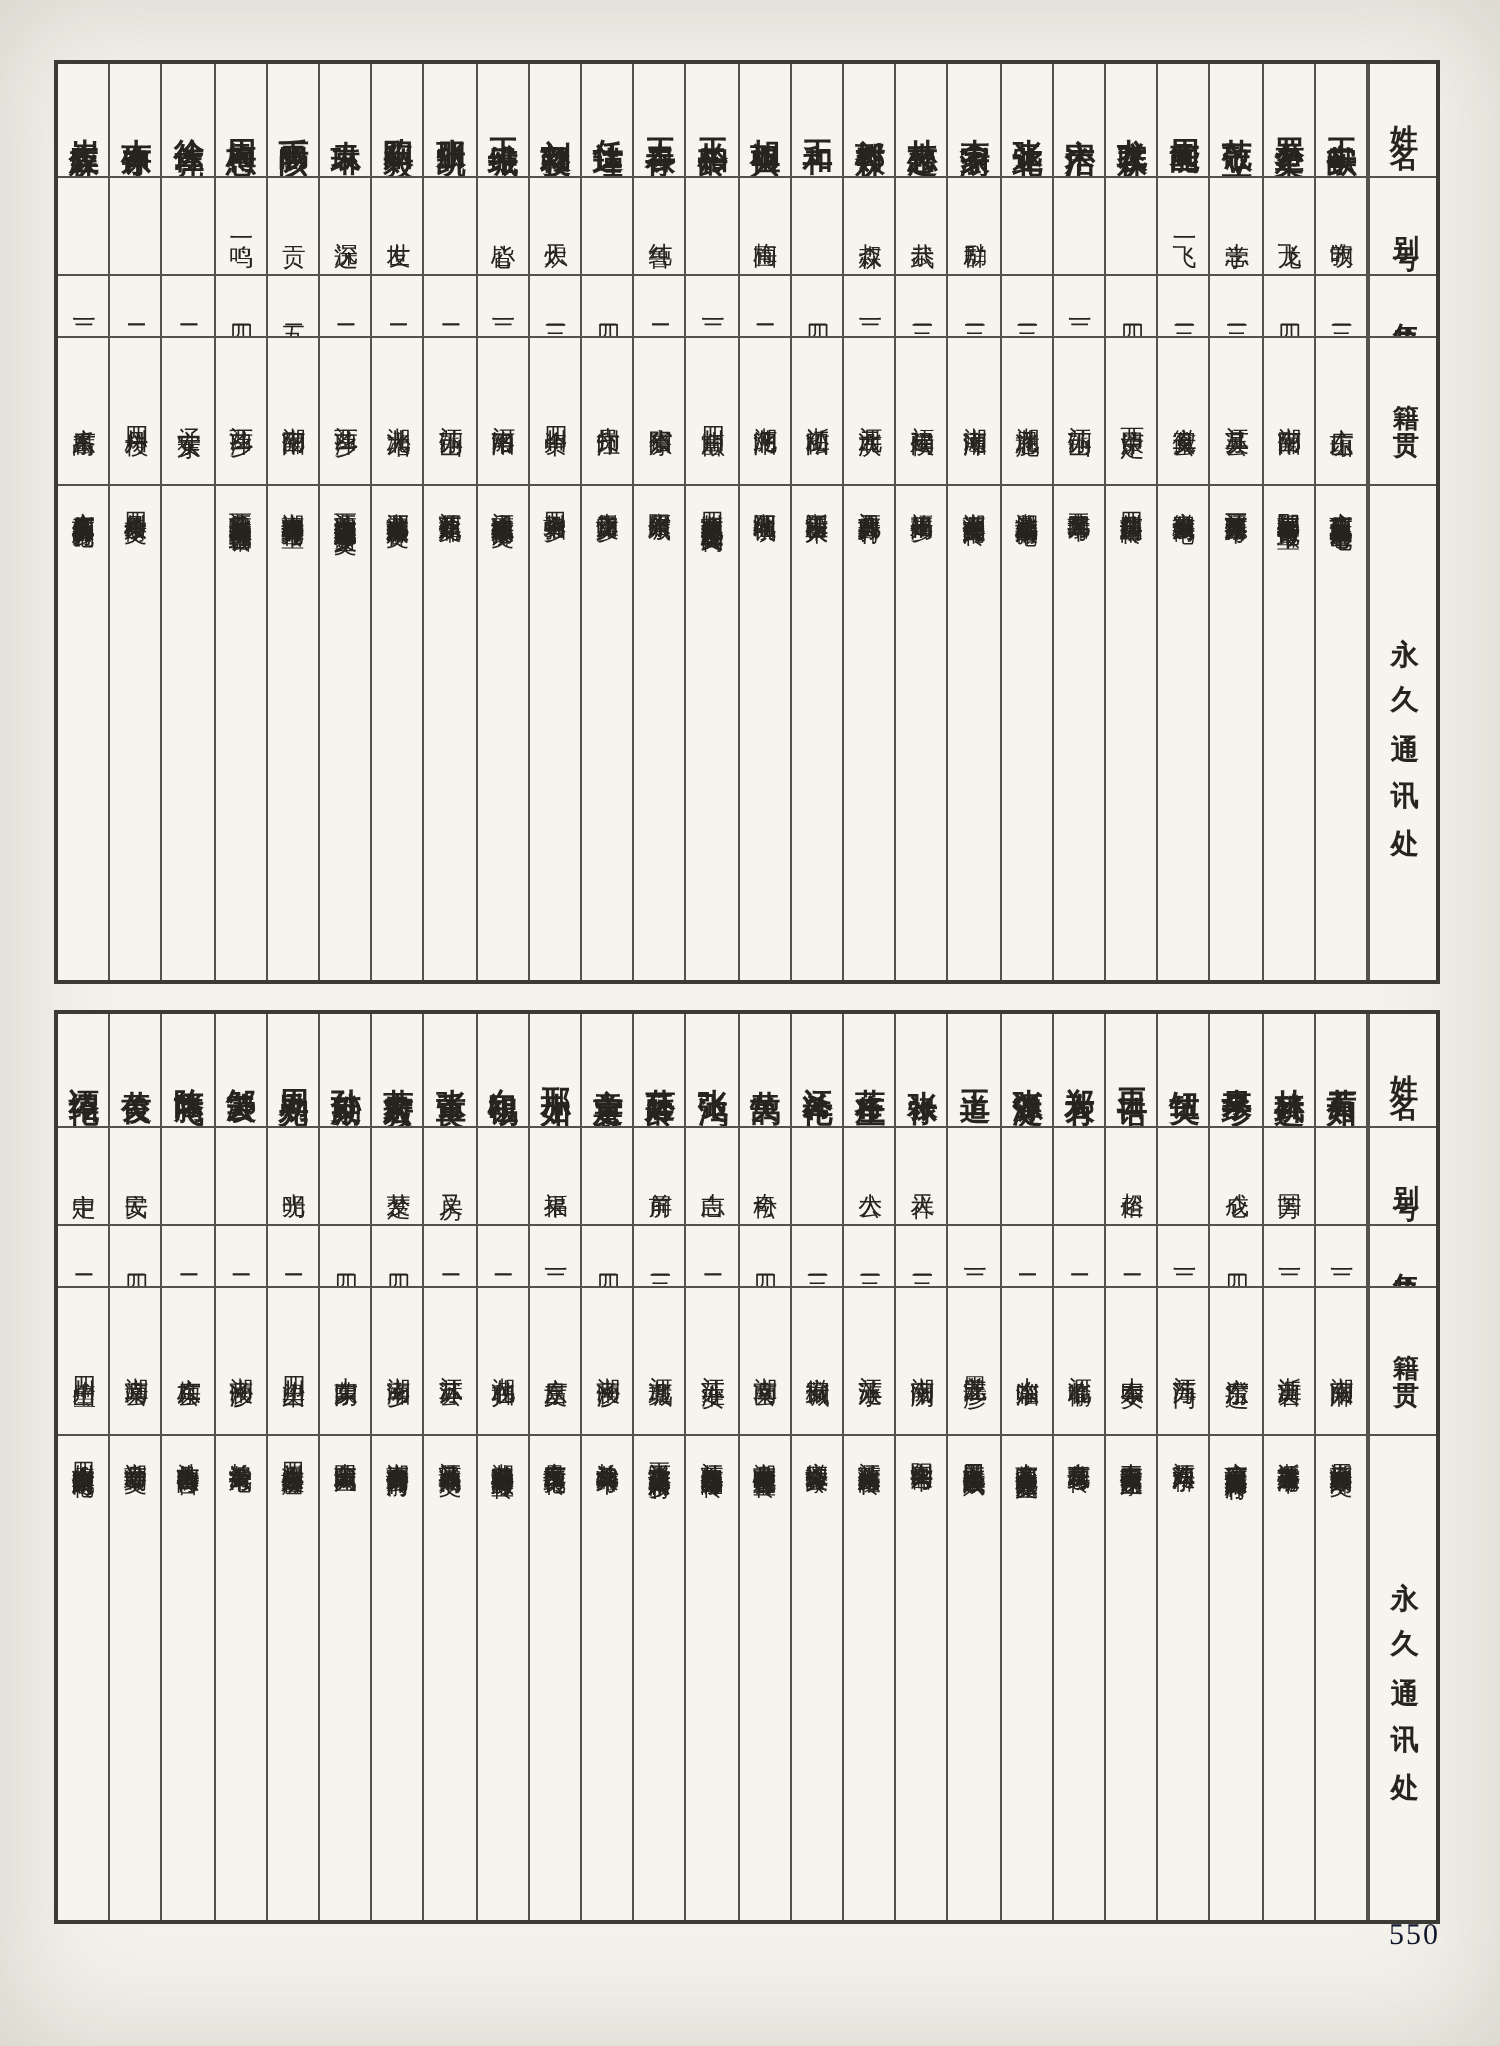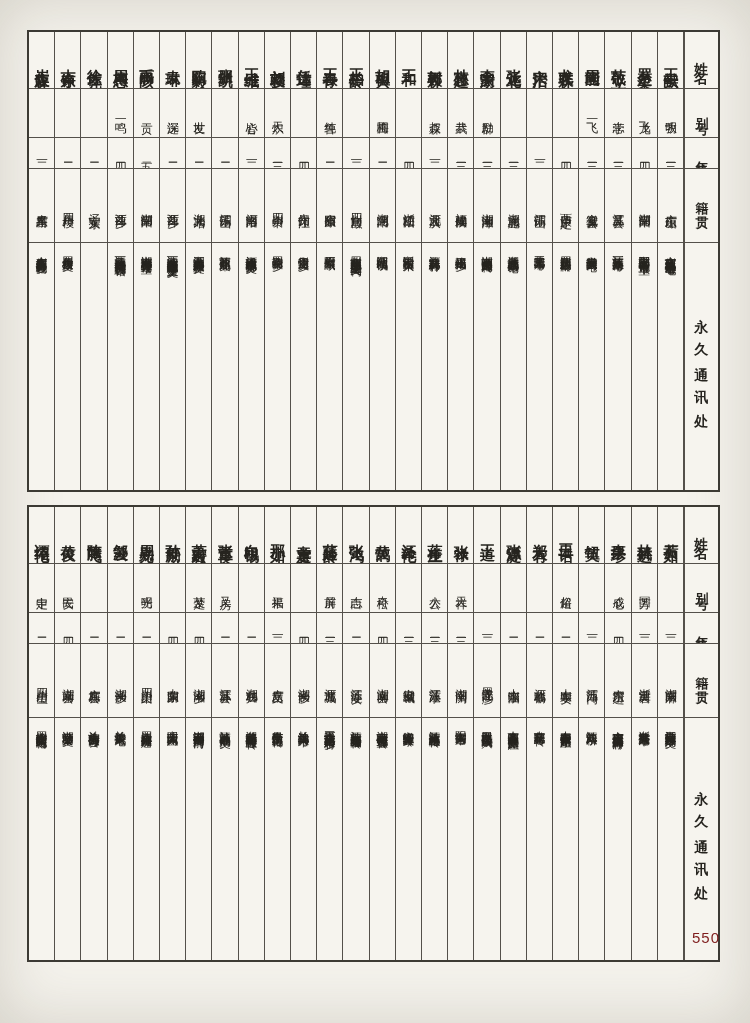--- a/index.html
+++ b/index.html
@@ -45,23 +45,23 @@
   .c-addr{flex:1 1 auto;font-size:11.5px;letter-spacing:.5px;
           justify-content:flex-start;padding-top:4px;line-height:1.05;}
   
   .header .c-name{font-size:14px;letter-spacing:9px;font-weight:bold;}
   .header .c-alias{font-size:13px;letter-spacing:6px;font-weight:bold;}
   .header .c-age{font-size:13px;letter-spacing:2px;font-weight:bold;}
   .header .c-origin{font-size:13px;letter-spacing:14px;font-weight:bold;}
   .header .c-addr{font-size:14px;letter-spacing:24px;font-weight:bold;
                   justify-content:center;padding-top:0;}
   .page-number{
-    position:absolute;right:30px;top:929px;
-    font-size:15px;color:#7f1d1d;
-    font-family:Liberation Sans, sans-serif;letter-spacing:1px;
+    position:absolute;right:30px;top:960px;
+    font-size:15px;color:#0f172a;
+    font-family:Liberation Serif, serif;letter-spacing:1px;
   }
 </style>
 </head>
 <body>
 
 <div class="page">
 
   <div class="table top">
     <div class="col header">
       <div class="cell c-name">姓名</div>

